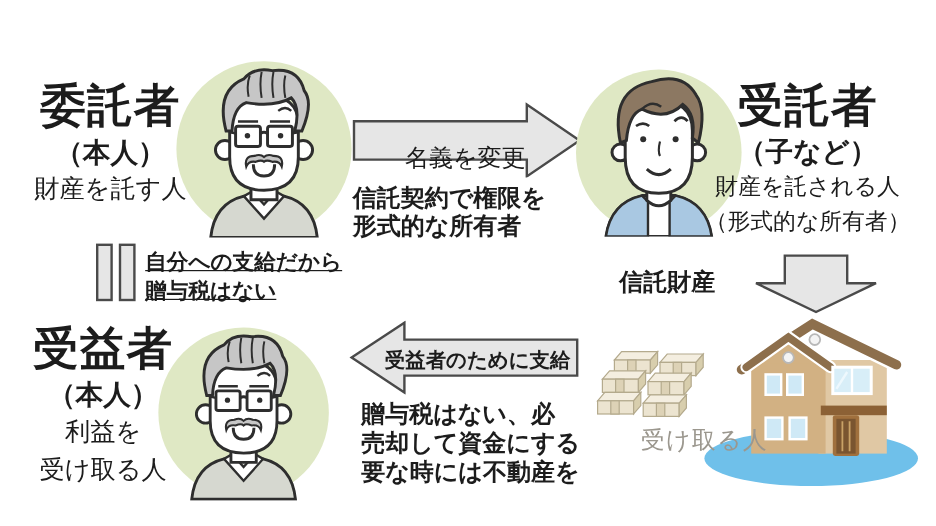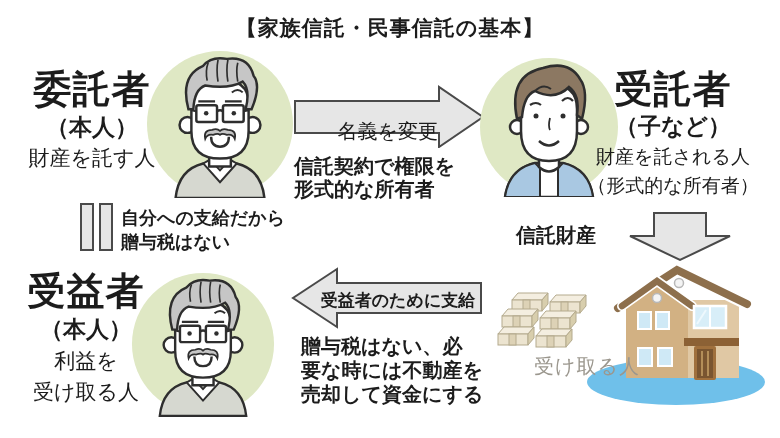--- a/index.html
+++ b/index.html
@@ -35,33 +35,32 @@
   #name-change-label{left:296px;top:118px;width:142px;font-size:20px;font-weight:normal;text-align:right;z-index:6;}
   #name-change-note{left:294px;top:155px;font-size:20px;font-weight:bold;line-height:23px;}
   #payment-arrow{left:291px;top:267px;width:192px;height:62px;}
   #payment-label{left:318px;top:289px;width:160px;font-size:17px;font-weight:bold;text-align:center;z-index:6;}
   #payment-note{left:301px;top:334px;font-size:20px;font-weight:bold;line-height:24px;}
   #management-label{left:516px;top:222px;font-size:20px;font-weight:bold;}
   #management-arrow{left:627px;top:211px;width:106px;height:52px;}
 
   
   #equals-icon{left:79px;top:202px;width:36px;height:50px;}
-  #equals-note{left:121px;top:206px;font-size:18px;font-weight:bold;line-height:24px;}
+  #equals-note{left:121px;top:206px;font-size:18px;font-weight:bold;line-height:24px;text-decoration:underline;}
 
   
   #money-icon{left:496px;top:291px;width:104px;height:64px;z-index:4;}
   #assets-label{left:534px;top:353px;font-size:20px;color:#9b978e;letter-spacing:1px;z-index:4;}
   #house-icon{left:582px;top:256px;width:188px;height:152px;}
 </style>
 </head>
 <body>
 
 <div id="stage">
 
-  <div id="title" class="abs">【家族信託・民事信託の基本】</div>
 
   <div id="settlor-text" class="abs ctr">
     <div class="role-name">委託者</div>
     <div class="role-sub">（本人）</div>
     <div class="role-desc">財産を託す人</div>
   </div>
 
   <svg id="settlor-avatar" class="abs" viewBox="0 0 150 150">
     <circle cx="75" cy="75" r="74" fill="#dfe8c4"></circle>
     <path d="M30 150 Q33 121 58 115 L92 115 Q117 121 120 150 Z" fill="#d6d8d0" stroke="#2e2e2e" stroke-width="2.5"></path>
@@ -159,22 +158,22 @@
     <path d="M60 90 Q58 81 67 81 Q72 79 75 82 Q78 79 83 81 Q92 81 90 90 Q88 85 82 86 Q77 84 75 86 Q73 84 68 86 Q62 85 60 90 Z" fill="#c6c6c6" stroke="#2e2e2e" stroke-width="1.8"></path>
     <path d="M66 88 Q66 98 75 98 Q84 98 84 88" fill="#fff" stroke="#2e2e2e" stroke-width="2.5"></path>
   </svg>
 
   <svg id="payment-arrow" class="abs" viewBox="0 0 192 62">
     <polygon points="190,16 46,16 46,2 2,31 46,60 46,46 190,46" fill="#e6e6e6" stroke="#4a4a4a" stroke-width="2" stroke-linejoin="miter"></polygon>
   </svg>
   <div id="payment-label" class="abs">受益者のために支給</div>
   <div id="payment-note" class="abs">
     <div>贈与税はない、必</div>
+    <div>売却して資金にする</div>
     <div>要な時には不動産を</div>
-    <div>売却して資金にする</div>
   </div>
 
   <svg id="money-icon" class="abs" viewBox="0 0 104 64">
     <g stroke="#b4aa8d" stroke-width="1">
 
       <g transform="translate(16,2)">
         <path d="M6 0 L36 0 L30 7 L0 7 Z" fill="#f4eee0"></path>
           <rect x="0" y="7" width="30" height="11" fill="#ece4d0"></rect>
         <path d="M36 0 L36 11 L30 18 L30 7 Z" fill="#d8cead"></path>
           <rect x="11" y="7" width="7" height="11" fill="#ddd2b6"></rect>

